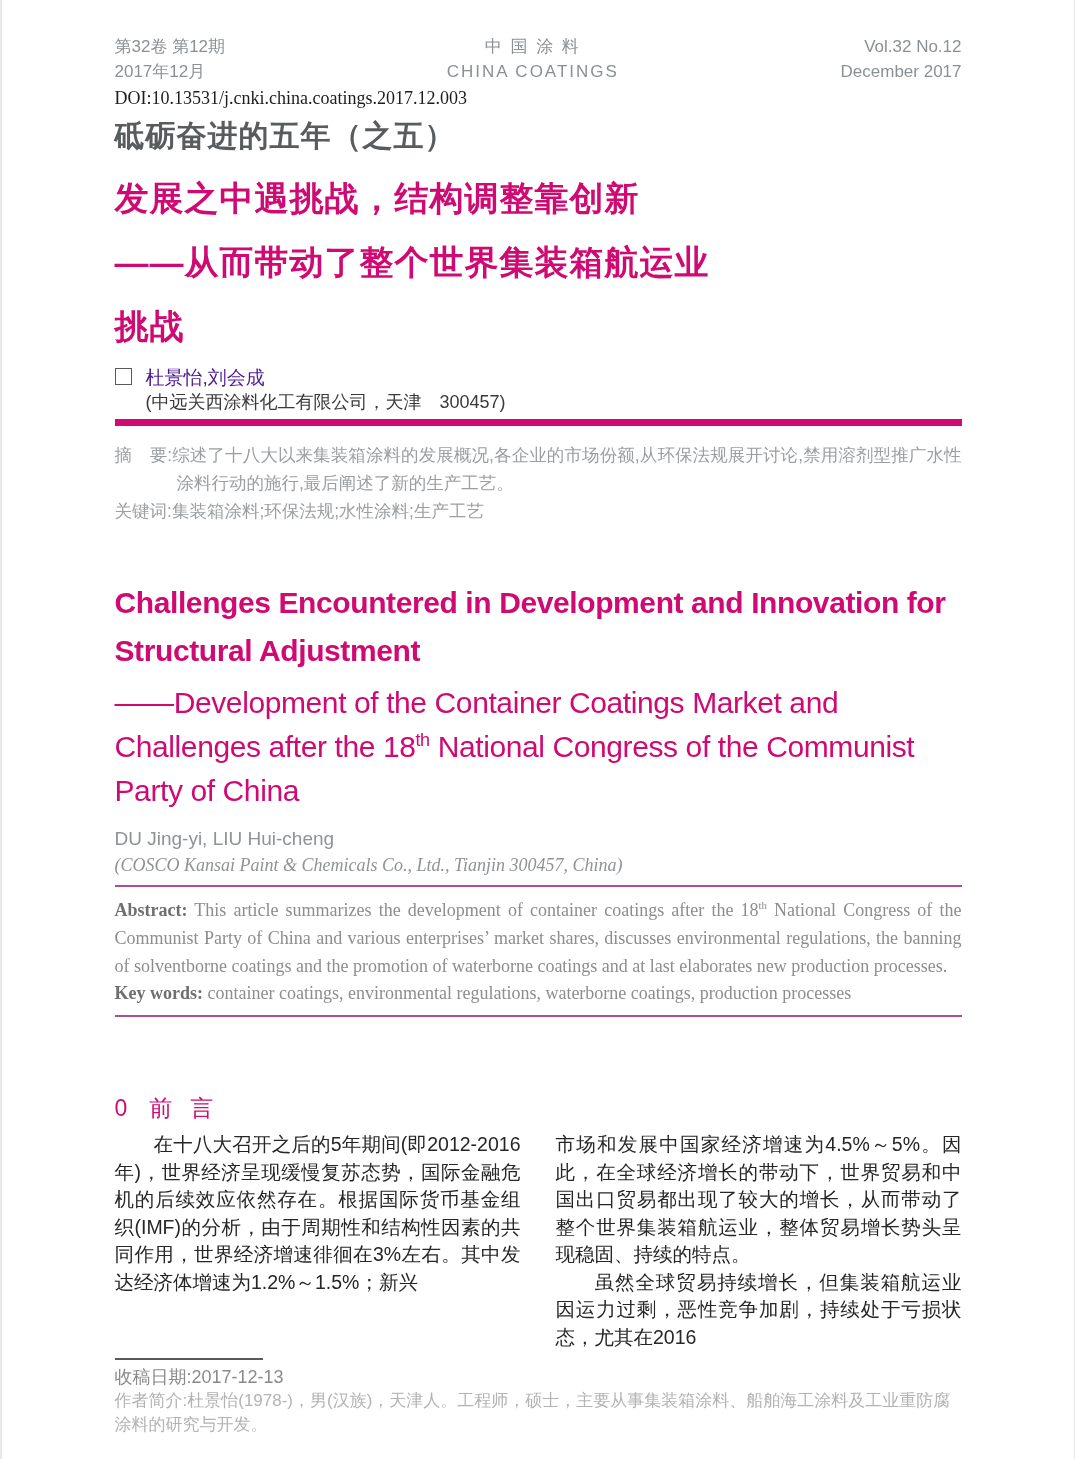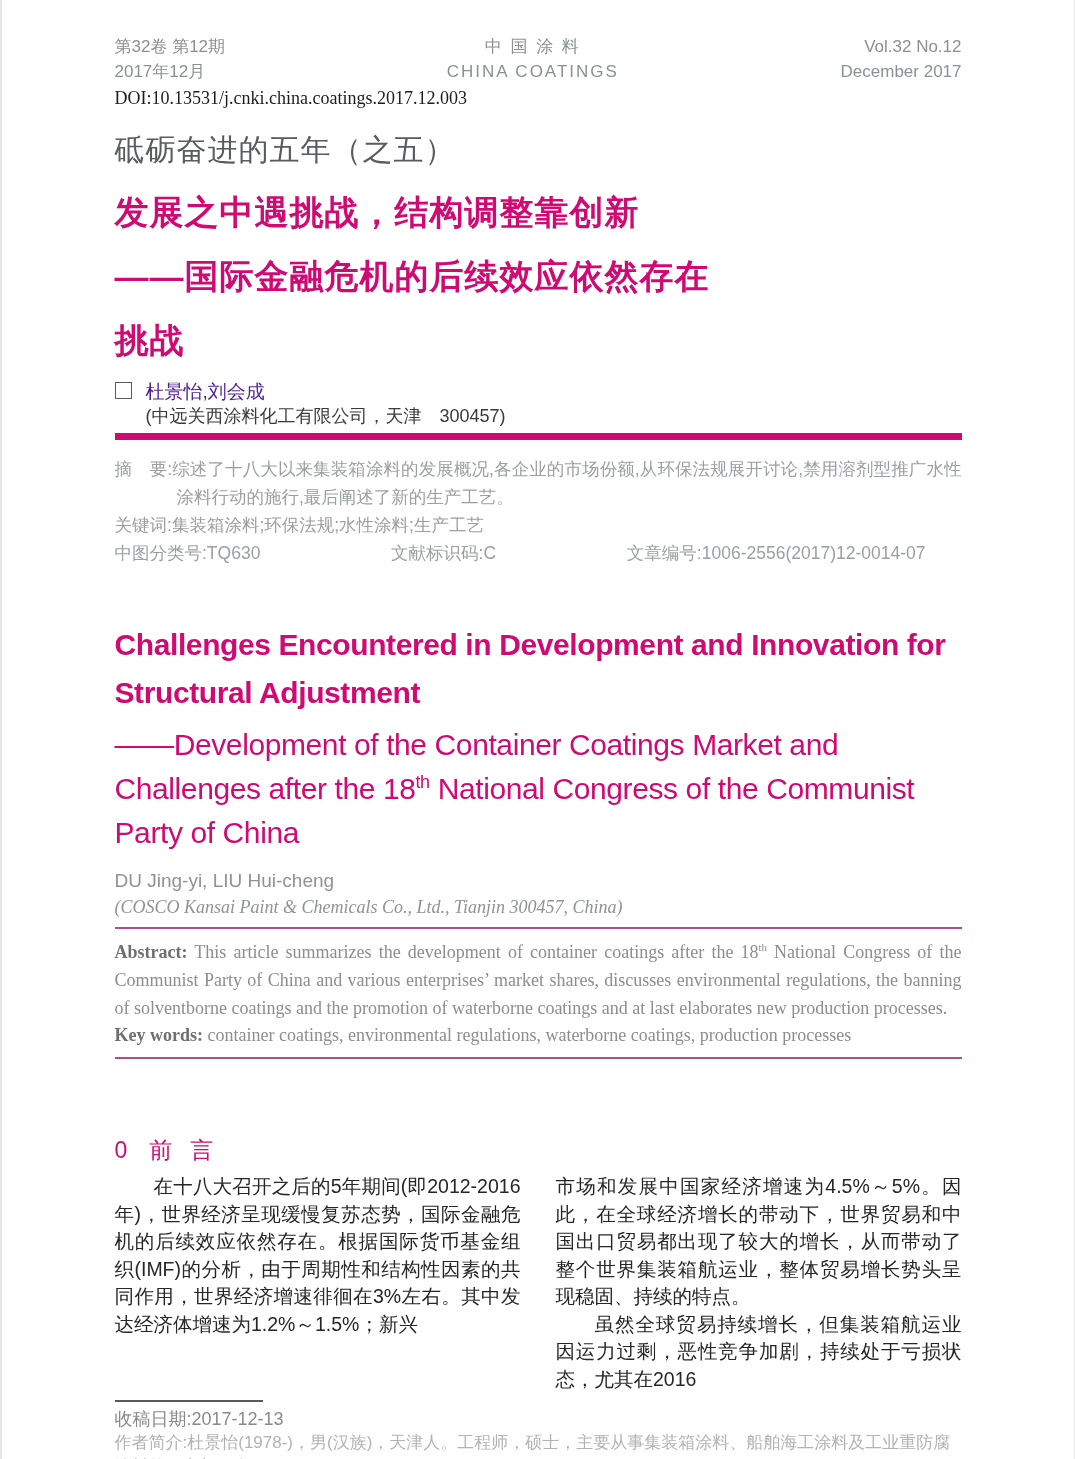--- a/index.html
+++ b/index.html
@@ -14,21 +14,21 @@
     padding:34px 112px 0 113px;
     overflow:hidden;
   }
   
   .jheader { display:flex; justify-content:space-between; color:#8b9094; font-size:17px; line-height:25px; }
   .jheader .col { white-space:nowrap; }
   .jheader .c-center { text-align:center; letter-spacing:2px; }
   .jheader .c-right { text-align:right; }
   .doi { font-family:"Liberation Serif","DejaVu Serif",serif; color:#1c1c1c; font-size:18px; line-height:24px; margin-top:2px; }
   
-  .banner { margin-top:22px; font-size:30px; font-weight:normal; color:#595c5e; letter-spacing:1px; line-height:36px; }
+  .banner { margin-top:8px; font-size:30px; font-weight:bold; color:#595c5e; letter-spacing:1px; line-height:36px; }
   
   .title-cn { margin-top:12px; color:var(--accent); font-weight:bold; font-size:34px; line-height:64px; letter-spacing:1px; }
   
   .authors-cn { margin-top:8px; font-size:19px; line-height:24px; color:#4c1d95; }
   .authors-cn .box { display:inline-block; width:15px; height:15px; border:1.5px solid #5a5a5a; margin-right:14px; vertical-align:-1px; }
   .affil-cn { font-size:18px; line-height:24px; color:#3a3a3a; padding-left:31px; }
   .rule-thick { margin-top:5px; height:7px; background:var(--accent); }
   
   .abs-cn { margin-top:15px; color:#9b9fa2; font-size:17.5px; line-height:28px; text-align:justify; padding-left:62px; text-indent:-62px; }
   .kw-cn  { color:#9b9fa2; font-size:17.5px; line-height:28px; }
@@ -77,41 +77,36 @@
       <div>Vol.32  No.12</div>
       <div>December  2017</div>
     </div>
   </div>
   <div class="doi">DOI:10.13531/j.cnki.china.coatings.2017.12.003</div>
 
   <div class="banner">砥砺奋进的五年（之五）</div>
 
   <div class="title-cn">
     <div>发展之中遇挑战，结构调整靠创新</div>
-    <div>——国际金融危机的后续效应依然存在</div>
+    <div>——从而带动了整个世界集装箱航运业</div>
     <div>挑战</div>
   </div>
 
   <div class="authors-cn">
     <span class="box"></span><span>杜景怡,刘会成</span>
   </div>
   <div class="affil-cn">(中远关西涂料化工有限公司，天津　300457)</div>
 
   <div class="rule-thick"></div>
 
   <div class="abs-cn">
     <span>摘　要:</span><span>综述了十八大以来集装箱涂料的发展概况,各企业的市场份额,从环保法规展开讨论,禁用溶剂型推广水性涂料行动的施行,最后阐述了新的生产工艺。</span>
   </div>
   <div class="kw-cn">
     <span>关键词:</span><span>集装箱涂料;环保法规;水性涂料;生产工艺</span>
-  </div>
-  <div class="clc-row">
-    <span>中图分类号:TQ630</span>
-    <span>文献标识码:C</span>
-    <span>文章编号:1006-2556(2017)12-0014-07</span>
   </div>
 
   <div class="title-en">Challenges Encountered in Development and Innovation for Structural Adjustment</div>
   <div class="title-en2">
     <span>——Development of the Container Coatings Market and Challenges after the 18</span><span class="sup">th</span><span> National Congress of the Communist Party of China</span>
   </div>
 
   <div class="authors-en">DU Jing-yi, LIU Hui-cheng</div>
   <div class="affil-en">(COSCO Kansai Paint &amp; Chemicals Co., Ltd., Tianjin 300457, China)</div>
 

